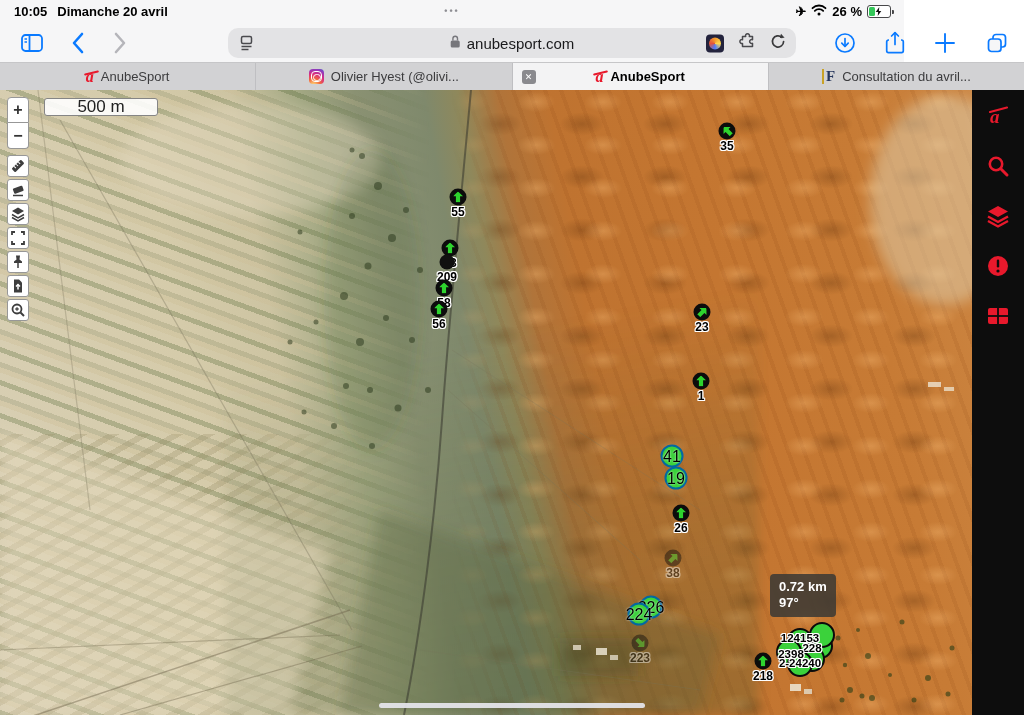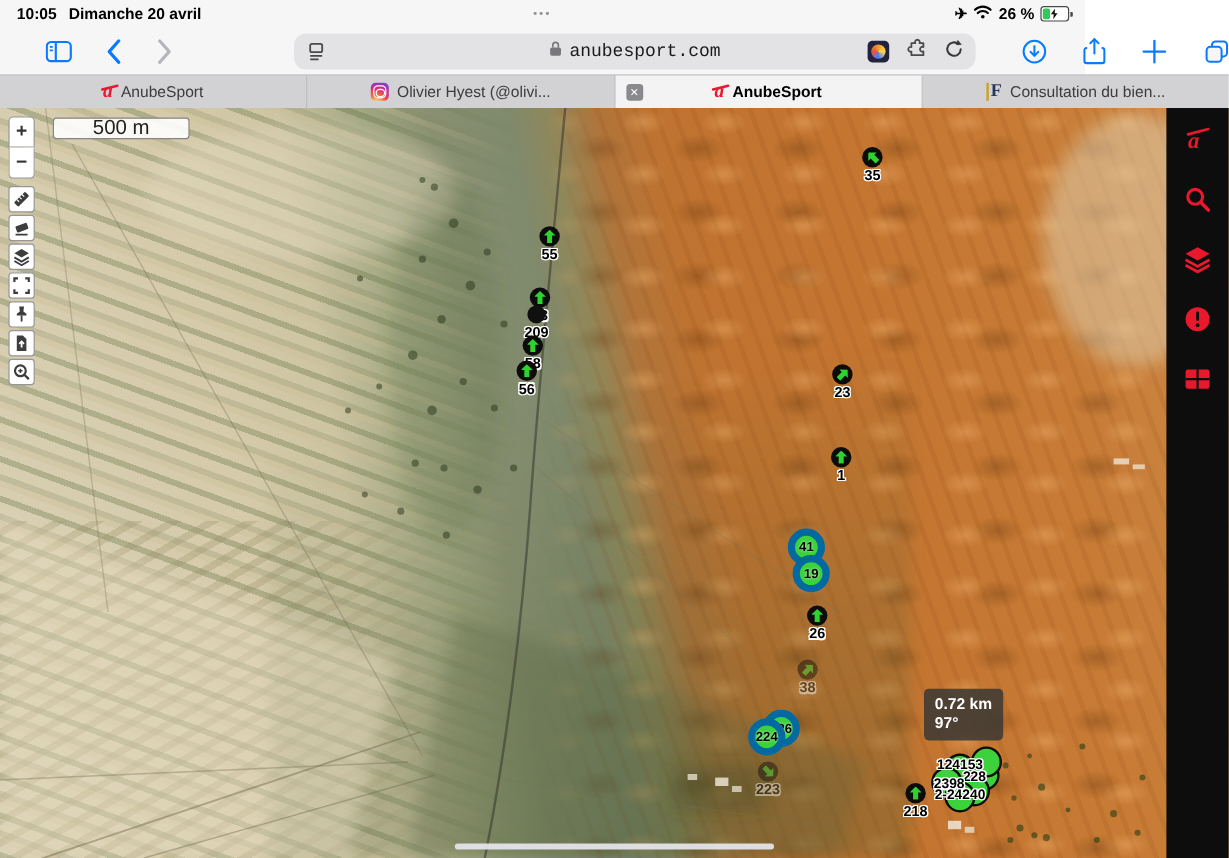--- a/index.html
+++ b/index.html
@@ -15,21 +15,21 @@
              font-size:9px;letter-spacing:2px;font-weight:700;}
   .sb-right{position:absolute;right:10px;top:4px;display:flex;align-items:center;gap:5px;font-weight:600;}
   .plane{font-size:13px;line-height:1;}
   .battery{display:inline-flex;align-items:center;}
   .bat-body{width:22px;height:11px;border:1px solid #48484a;border-radius:3px;position:relative;display:inline-block;background:#fff;}
   .bat-fill{position:absolute;left:1px;top:1px;bottom:1px;width:6px;background:#34c759;border-radius:1.5px;}
   .bat-bolt{position:absolute;left:6.5px;top:1px;width:8px;height:9px;background:#111;
             clip-path:polygon(60% 0,15% 55%,45% 55%,40% 100%,85% 45%,55% 45%);}
   .bat-cap{width:2px;height:4px;background:#48484a;border-radius:0 1px 1px 0;margin-left:1px;display:inline-block;}
 
-  .toolbar{position:absolute;top:24px;left:17px;right:0;height:38px;font-family:Liberation Mono, monospace;}
+  .toolbar{position:absolute;top:24px;left:0;right:0;height:38px;}
   .tb-abs{position:absolute;top:50%;transform:translate(-50%,-50%);display:flex;align-items:center;justify-content:center;}
   .urlpill{position:absolute;left:228px;top:4px;width:568px;height:30px;background:#e3e3e5;border-radius:10px;}
   .pill-left{position:absolute;left:10px;top:50%;transform:translateY(-50%);display:flex;}
   .pill-center{position:absolute;left:50%;top:50%;transform:translate(-50%,-50%);display:flex;align-items:center;gap:6px;}
   .url-text{font-size:15px;color:#1a1a1c;}
   .pill-right{position:absolute;right:9px;top:50%;transform:translateY(-50%);display:flex;align-items:center;gap:13px;}
   .ext-app{width:18px;height:18px;border-radius:4px;background:#23233d;display:flex;align-items:center;justify-content:center;}
   .ext-app i{width:12px;height:12px;border-radius:50%;
              background:conic-gradient(#f59b2d,#ffd84d,#4d7dff,#e5543a,#f59b2d);display:block;}
 
@@ -81,21 +81,21 @@
 
   
   .marker{position:absolute;width:0;height:0;z-index:5;}
   .marker.faded{opacity:.45;}
   .mcircle{position:absolute;left:0;top:0;width:17px;height:17px;border-radius:50%;background:#0c0c0c;
            transform:translate(-50%,-50%);display:flex;align-items:center;justify-content:center;}
   .marrow{width:10px;height:11px;background:#2ed32e;
           clip-path:polygon(50% 0%,100% 44%,71% 44%,71% 100%,29% 100%,29% 44%,0% 44%);}
   .mdot{position:absolute;left:0;top:0;width:15px;height:15px;border-radius:50%;background:#101010;transform:translate(-50%,-50%);}
   .mnum{position:absolute;left:0;top:0;transform:translate(-50%,-50%);width:19px;height:19px;border-radius:50%;
-        background:#3bd23b;border:6px solid #0369a1;color:#000;font-weight:700;font-size:11px;
+        background:#3bd23b;border:2px solid #0369a1;color:#000;font-weight:400;font-size:16px;
         display:flex;align-items:center;justify-content:center;text-shadow:0 0 2px rgba(255,255,255,.9);}
   .mlabel{position:absolute;left:0;top:8px;transform:translateX(-50%);font-size:12px;font-weight:700;color:#000;
         white-space:nowrap;text-shadow:-1px -1px 0 #fff,1px -1px 0 #fff,-1px 1px 0 #fff,1px 1px 0 #fff,
         0 -1px 0 #fff,0 1px 0 #fff,-1px 0 0 #fff,1px 0 0 #fff;}
   .ccircle{position:absolute;transform:translate(-50%,-50%);width:22px;height:22px;border-radius:50%;
         background:#3bd23b;border:2px solid #0b0b0b;z-index:4;}
   .clabel{position:absolute;transform:translate(-50%,-50%);font-size:11.5px;font-weight:700;color:#000;z-index:5;
         white-space:nowrap;text-shadow:-1px -1px 0 #fff,1px -1px 0 #fff,-1px 1px 0 #fff,1px 1px 0 #fff,
         0 -1px 0 #fff,0 1px 0 #fff,-1px 0 0 #fff,1px 0 0 #fff;}
   .tooltip{position:absolute;left:770px;top:484px;background:rgba(62,58,52,.88);border-radius:4px;color:#fff;
@@ -243,21 +243,21 @@
       </span>
     <span>Olivier Hyest (@olivi...</span>
   </div>
   <div class="tab active">
     <span class="tab-close">✕</span>
     <span class="fav-anube">a<span class="slash"></span></span>
     <span>AnubeSport</span>
   </div>
   <div class="tab">
     <span class="fav-f">F</span>
-    <span>Consultation du bien...</span>
+    <span>Consultation du avril...</span>
   </div>
 </div>
 
 <div class="map" id="mapCanvas">
   <div class="sat-base"></div>
   <div class="sat-fields"></div>
   <div class="sat-fields2"></div>
   <div class="sat-dunes"></div>
   <div class="sat-shade"></div>
 

